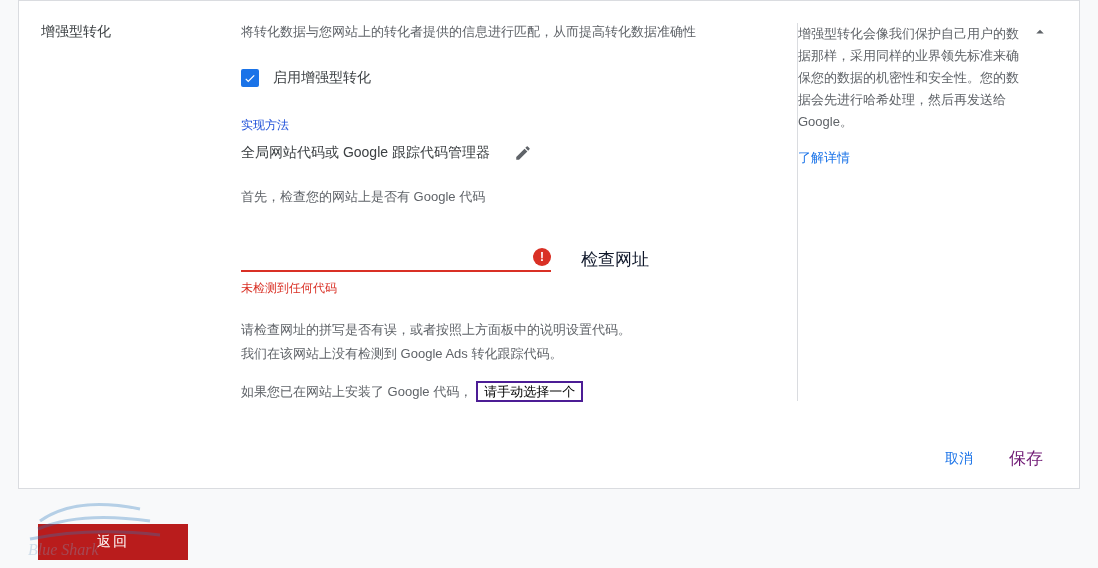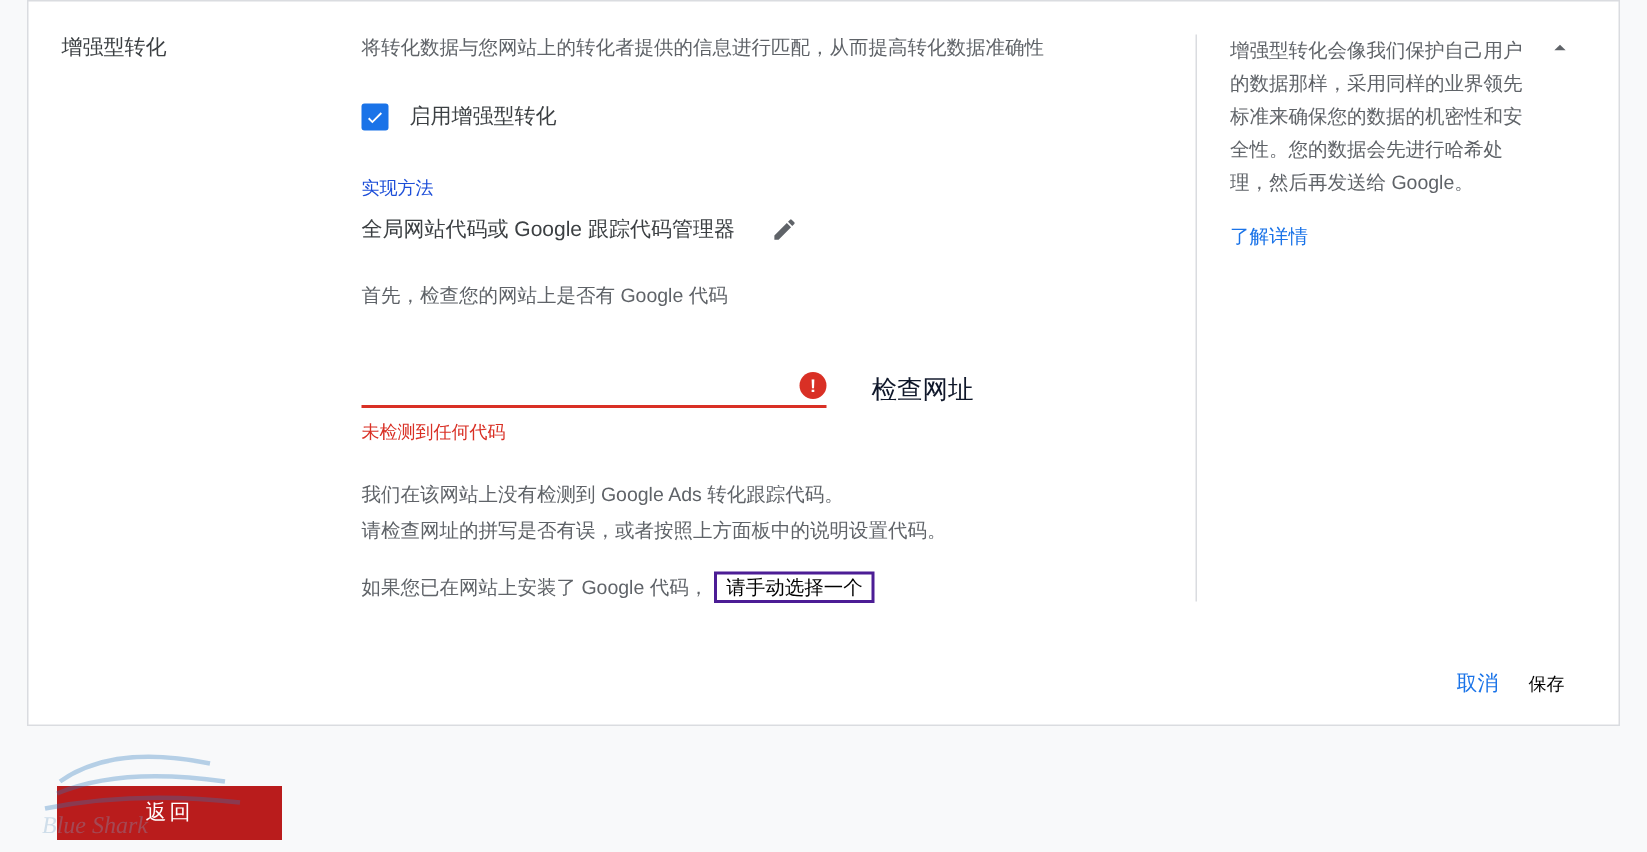--- a/index.html
+++ b/index.html
@@ -21,27 +21,27 @@
 .first-text{color:#5f6368;margin-bottom:40px}
 .url-row{display:flex;align-items:center;margin-bottom:8px}
 .url-input-wrap{position:relative;width:310px;margin-right:30px}
 .url-input{width:100%;border:none;border-bottom:2px solid #d93025;outline:none;font-size:14px;padding:4px 28px 4px 0;background:transparent}
 .error-icon{position:absolute;right:0;top:2px;width:18px;height:18px;background:#d93025;border-radius:50%;display:flex;align-items:center;justify-content:center;color:#fff;font-size:12px;font-weight:bold}
 .check-url{color:#0f172a;font-size:17px;cursor:pointer}
 .error-text{color:#d93025;font-size:12px;margin-bottom:24px}
 .result-text{color:#5f6368;margin-bottom:6px}
 .installed-text{color:#5f6368;margin-top:20px}
 .manual-link{color:#000000;cursor:pointer;border:2px solid #4c1d95;padding:1px 6px;margin-left:4px}
-.right-col{width:260px;border-left:1px solid #dadce0;padding-left:22px;position:relative}
+.right-col{width:260px;border-left:1px solid #dadce0;position:relative}
 .right-text{color:#5f6368;line-height:1.7;margin-bottom:16px;padding-right:30px}
 .learn-link{color:#1a73e8;cursor:pointer}
 .collapse-icon{position:absolute;right:8px;top:0;cursor:pointer;width:18px;height:18px;fill:#5f6368}
-.actions-row{display:flex;justify-content:flex-end;padding:18px 36px;gap:20px}
+.actions-row{display:flex;justify-content:flex-end;padding:18px 36px;gap:36px}
 .cancel-btn{color:#1a73e8;font-size:14px;cursor:pointer;background:none;border:none}
-.save-btn{color:#000000;font-size:12px;cursor:not-allowed;background:none;border:none}
+.save-btn{color:#701a75;font-size:17px;cursor:not-allowed;background:none;border:none}
 .back-btn{position:absolute;bottom:8px;left:38px;width:150px;height:36px;background:#b91c1c;color:#fff;font-size:14px;border:none;cursor:pointer;letter-spacing:2px}
 .watermark{position:absolute;bottom:4px;left:20px;opacity:.32;pointer-events:none}
 .watermark .boat{fill:none;stroke:#2a7abf;stroke-width:3}
 .watermark-text{font-style:italic;fill:#7aa6c9;font-size:16px;font-family:Georgia,serif}
 </style>
 </head>
 <body>
 
 <div class="panel">
   <div class="content-row">
@@ -73,22 +73,22 @@
 
       <div class="url-row">
         <div class="url-input-wrap">
           <input type="text" class="url-input" style="">
           <div class="error-icon">!</div>
         </div>
         <span class="check-url">检查网址</span>
       </div>
       <div class="error-text">未检测到任何代码</div>
 
+      <div class="result-text">请检查网址的拼写是否有误，或者按照上方面板中的说明设置代码。</div>
       <div class="result-text">我们在该网站上没有检测到 Google Ads 转化跟踪代码。</div>
-      <div class="result-text">请检查网址的拼写是否有误，或者按照上方面板中的说明设置代码。</div>
 
       <div class="installed-text">
         <span>如果您已在网站上安装了 Google 代码，</span><span class="manual-link">请手动选择一个</span>
       </div>
     </div>
 
     <div class="right-col">
       <svg class="collapse-icon" viewBox="0 0 24 24">
           <path d="M7 14l5-5 5 5z"></path>
         </svg>

